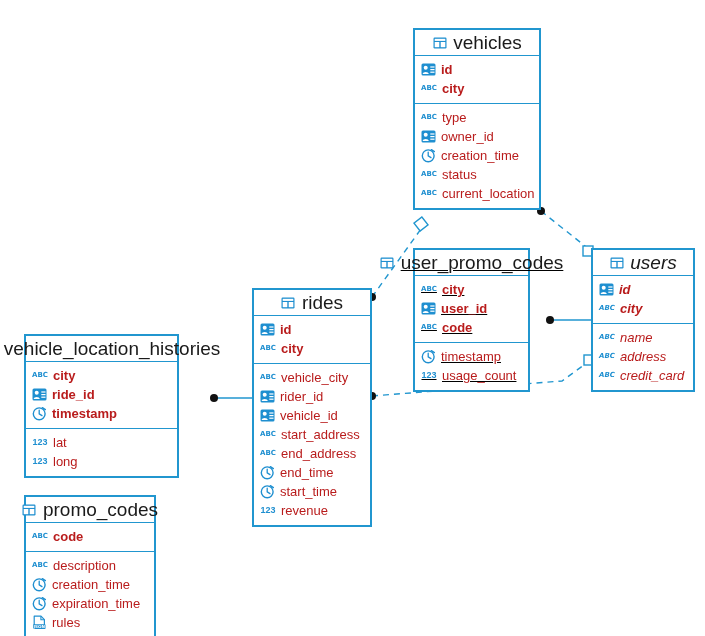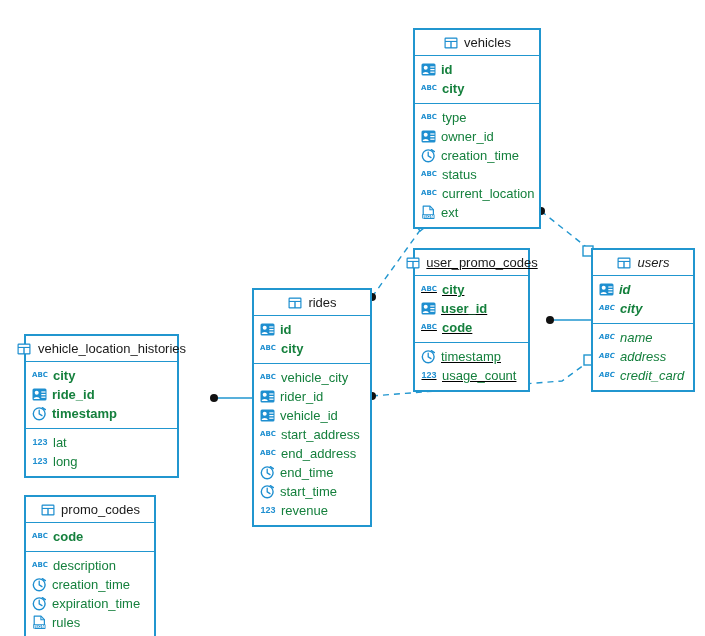--- a/index.html
+++ b/index.html
@@ -39,41 +39,41 @@
     height: 26px;
     display: flex;
     align-items: center;
     justify-content: center;
     gap: 6px;
     border-bottom: 1px solid #2196cf;
     padding: 0 6px;
     background: #ffffff;
   }
   .tbl-title .tname {
-    font-size: 13px;
+    font-size: 19px;
     color: #1a1a1a;
     white-space: nowrap;
     text-align: center;
   }
   .col-group {
     padding: 4px 0 5px 0;
   }
   .col-group + .col-group {
     border-top: 1px solid #2196cf;
   }
   .col-row {
     display: flex;
     align-items: center;
     gap: 5px;
     padding: 0 6px;
     height: 19px;
   }
   .col-name {
     font-size: 13px;
-    color: #15803d;
+    color: #b91c1c;
     white-space: nowrap;
     line-height: 19px;
   }
   .col-row.pk .col-name {
     font-weight: bold;
   }
   .ico {
     flex: 0 0 auto;
     width: 15px;
     height: 15px;
@@ -191,31 +191,20 @@
             <span class="col-name">creation_time</span>
           </div>
           <div class="col-row">
             <span class="ico ico-abc">ABC</span>
             <span class="col-name">status</span>
           </div>
           <div class="col-row">
             <span class="ico ico-abc">ABC</span>
             <span class="col-name">current_location</span>
           </div>
-          <div class="col-row">
-            <span class="ico">
-              <svg width="15" height="15" viewBox="0 0 15 15">
-                <path d="M2.2 1.2 H9 L12.4 4.6 V13.2 H2.2 Z" fill="#ffffff" stroke="#1f8fd0" stroke-width="1.2" stroke-linejoin="round"></path>
-                <path d="M8.9 1.3 V4.7 H12.3" fill="none" stroke="#1f8fd0" stroke-width="1.1"></path>
-                <rect x="1.1" y="9.3" width="12.4" height="4.6" rx="0.6" fill="#1f8fd0"></rect>
-                <text x="7.3" y="12.9" font-family="DejaVu Sans, sans-serif" font-size="4.1" font-weight="bold" fill="#ffffff" text-anchor="middle">JSON</text>
-              </svg>
-            </span>
-            <span class="col-name">ext</span>
-          </div>
         </div>
       </div>
       <div class="table-node" style="left: 413px; top: 248px; width: 117px; text-decoration: underline;">
         <div class="tbl-title">
           <span class="ico">
             <svg width="14" height="12" viewBox="0 0 14 12">
               <rect x="0.5" y="0.5" width="13" height="11" rx="1.2" fill="#1f8fd0"></rect>
               <rect x="1.7" y="1.8" width="10.6" height="2.1" fill="#ffffff"></rect>
               <rect x="1.7" y="5" width="4.6" height="5.2" fill="#ffffff"></rect>
               <rect x="7.7" y="5" width="4.6" height="5.2" fill="#ffffff"></rect>

